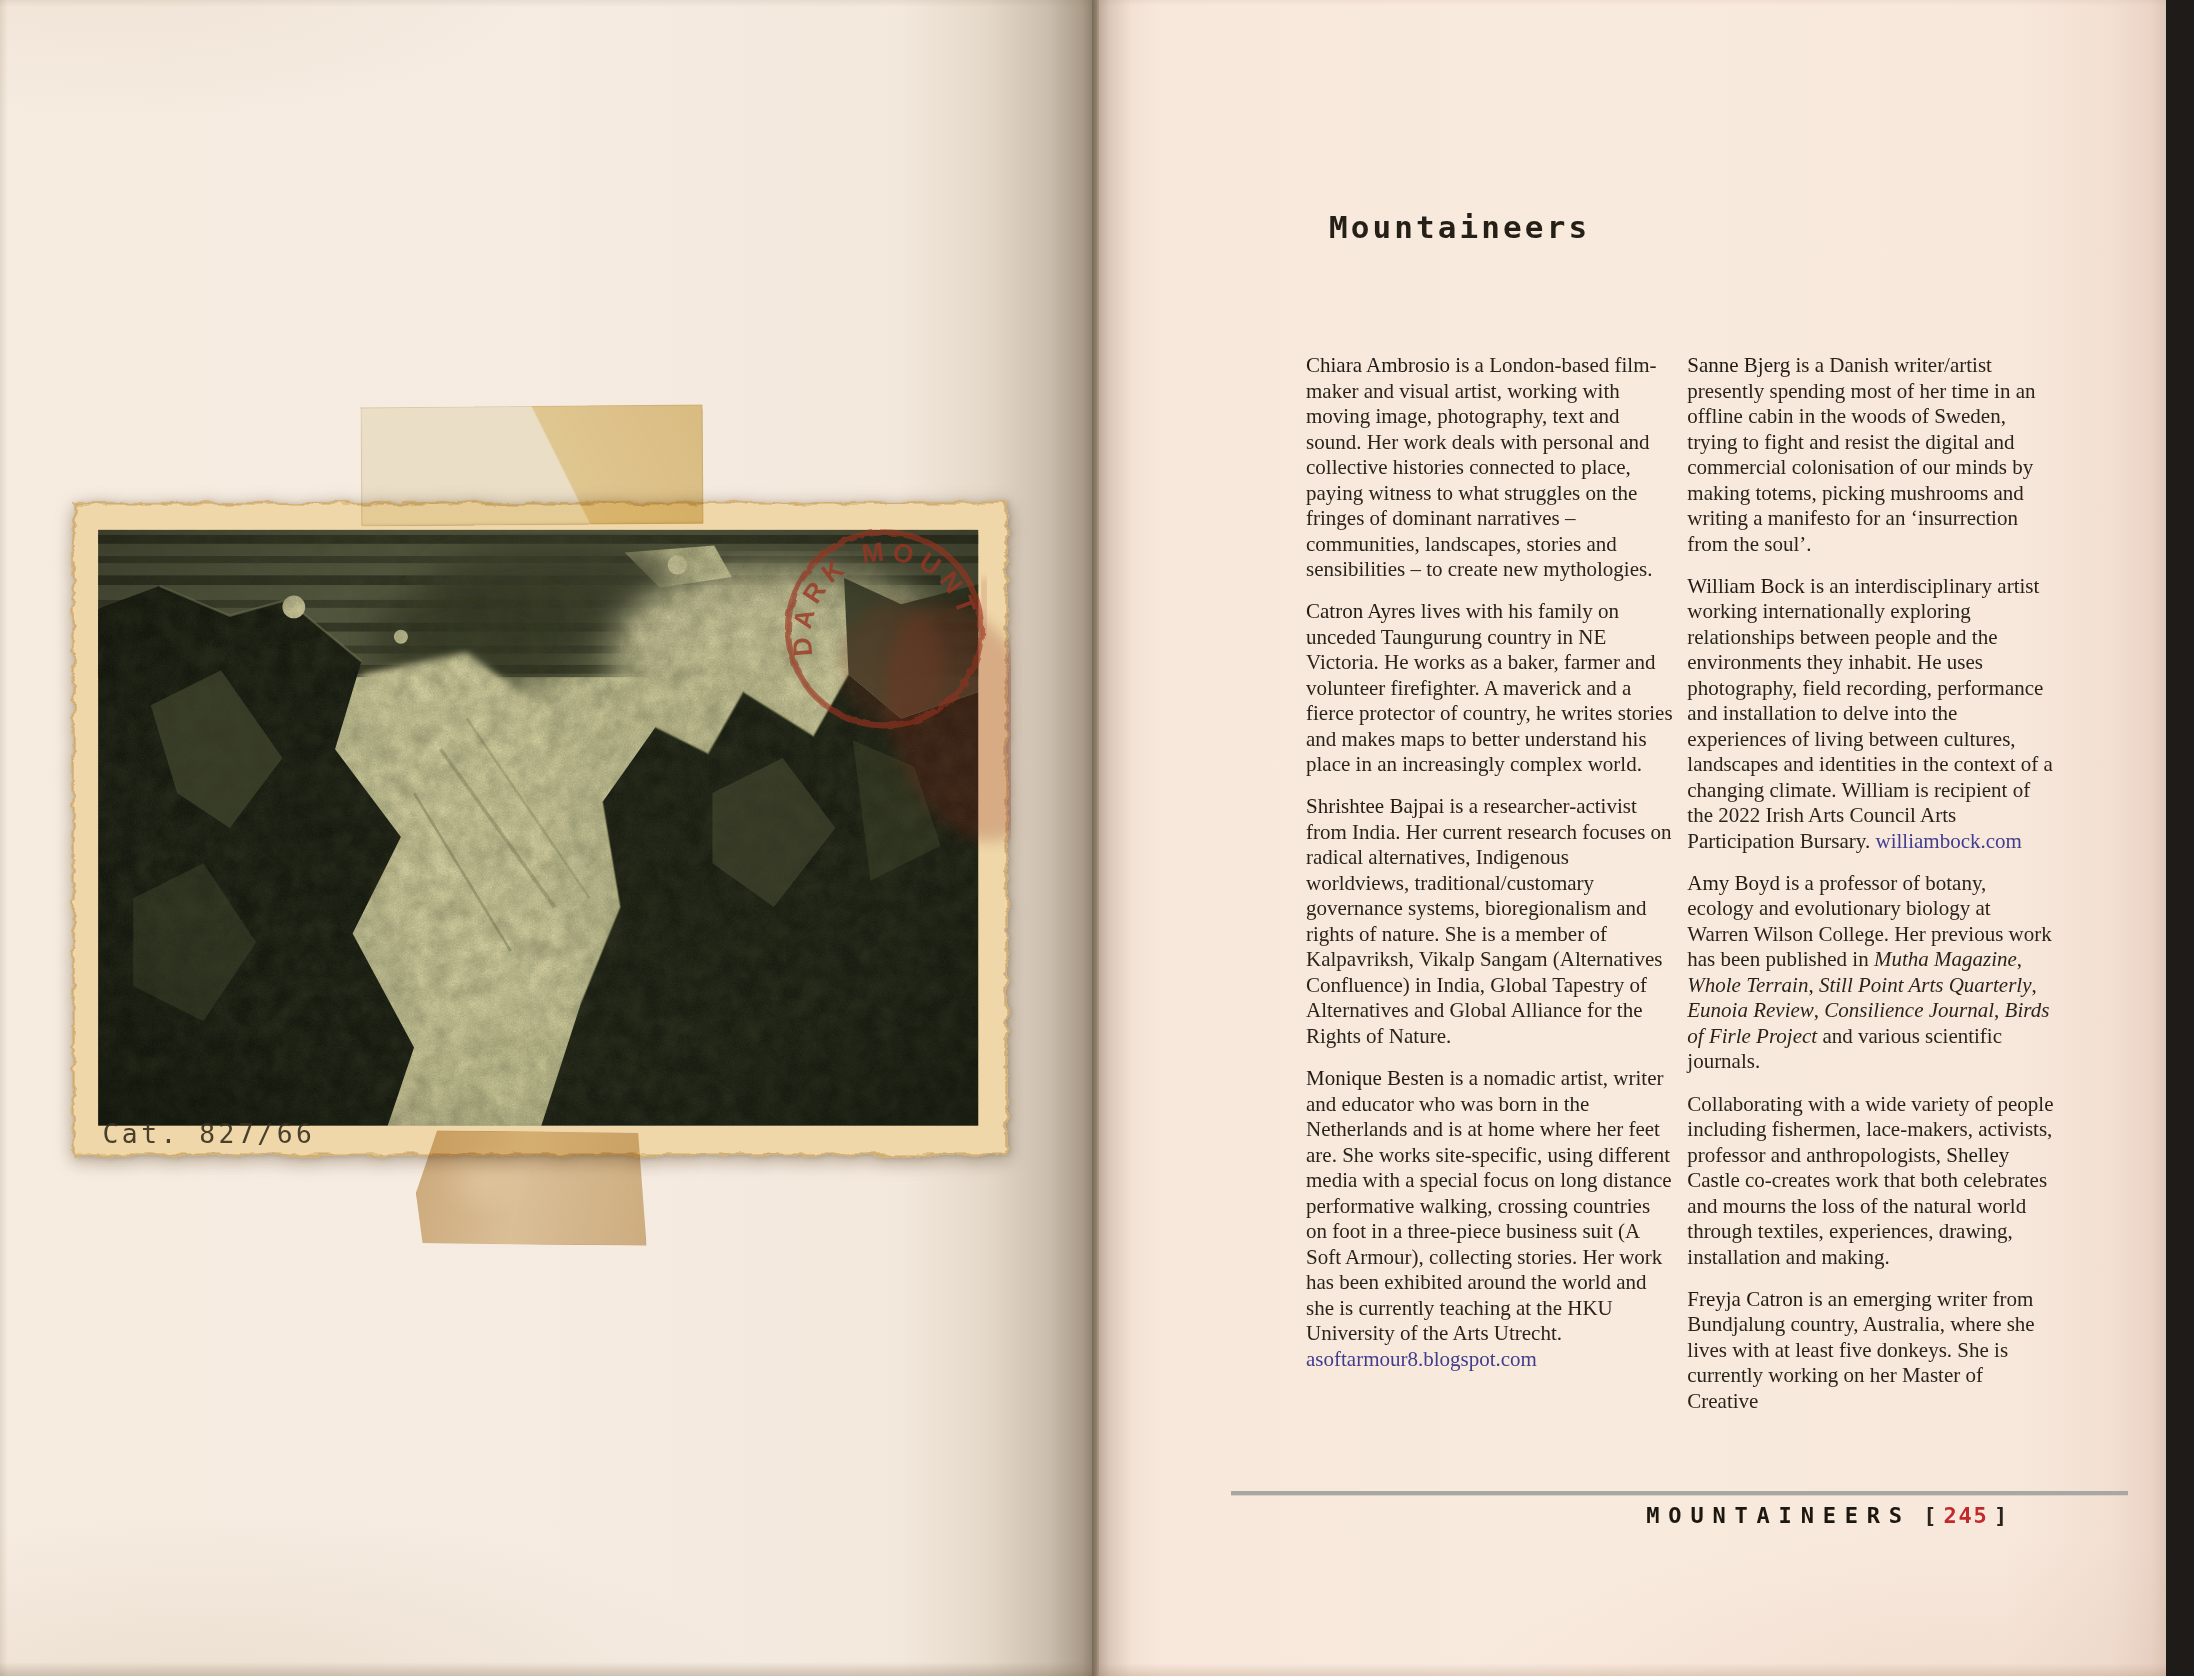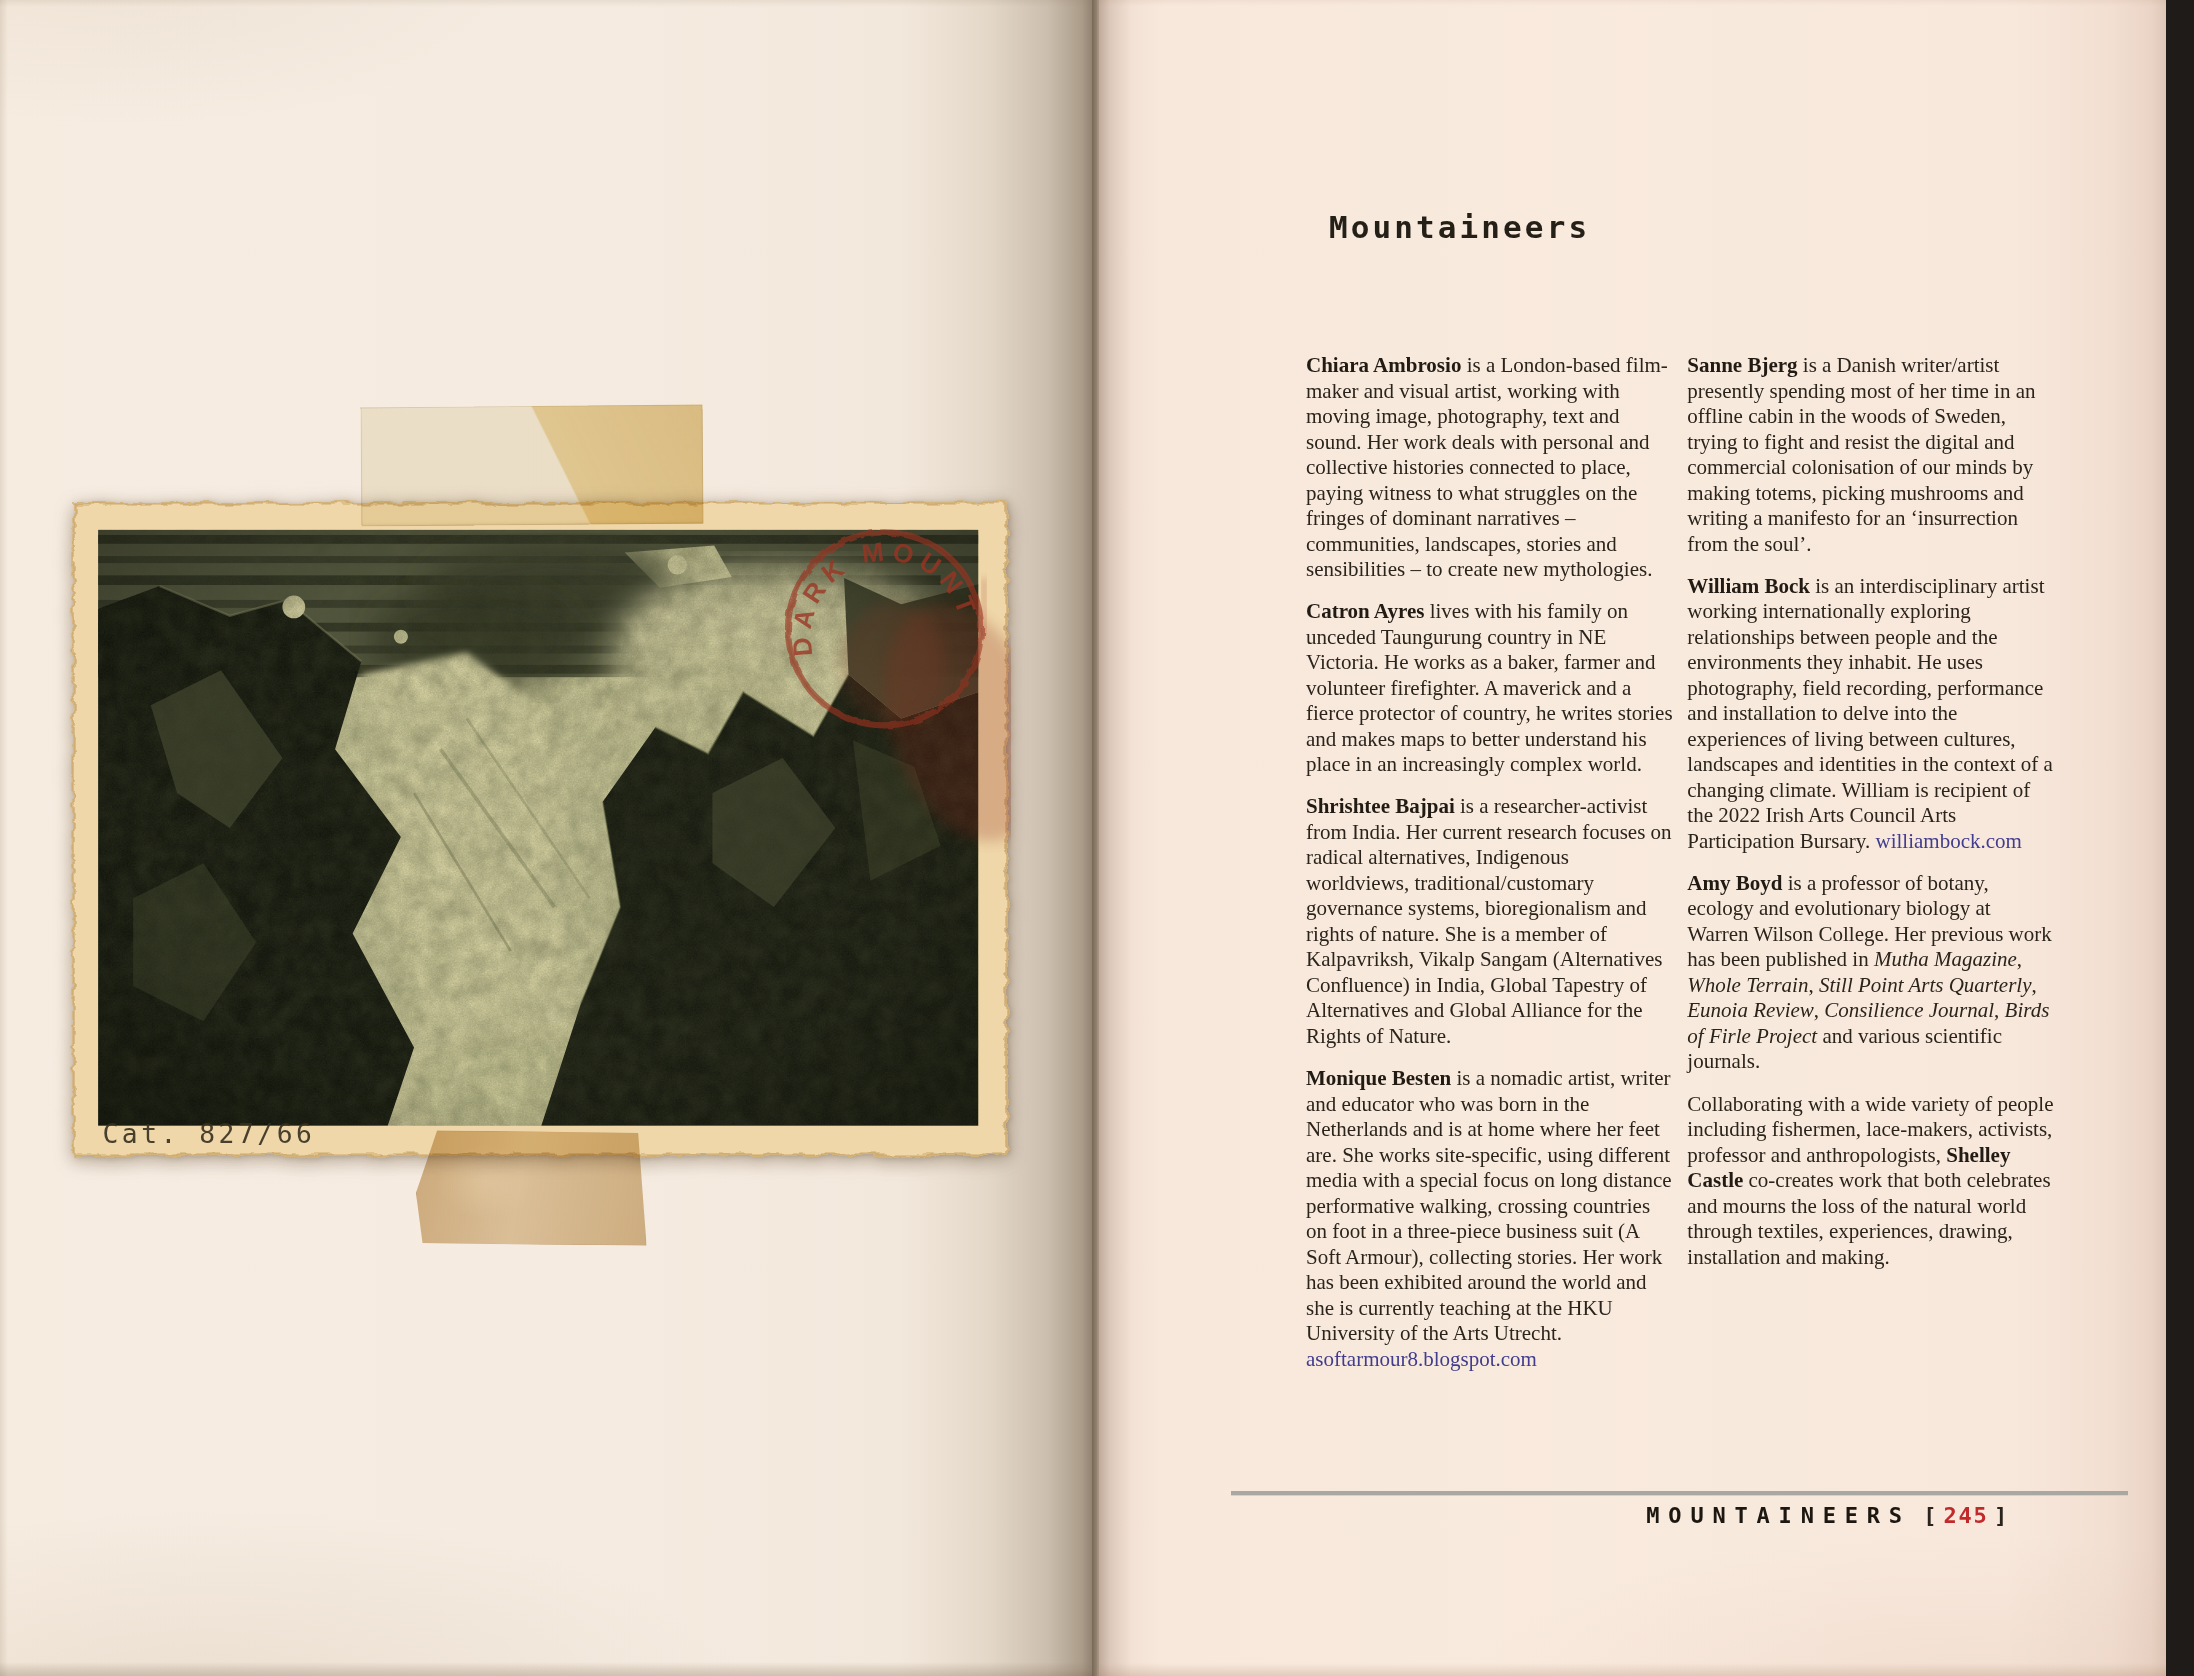--- a/index.html
+++ b/index.html
@@ -46,21 +46,21 @@
       linear-gradient(100deg, rgba(186,140,70,.62), rgba(199,158,88,.5) 45%, rgba(186,143,72,.6));
     box-shadow:inset 0 0 0 0.9px rgba(140,100,45,.2);}
   
   .page-title{position:absolute;left:232px;top:209px;
     font-family:"DejaVu Sans Mono",monospace;font-weight:600;font-size:31px;
     letter-spacing:3.1px;color:#241f17;}
   .columns{position:absolute;left:209px;top:353px;display:flex;gap:12.3px;}
   .col{width:369px;}
   .bio{margin:0 0 16.7px 0;font-size:21px;line-height:25.5px;color:#2b241b;
     text-align:left;}
-  .bio strong{font-weight:bold;color:#211b13;}
+  .bio strong{font-weight:normal;color:#211b13;}
   .bio em{}
   .bio a{color:#403c8e;text-decoration:none;cursor:pointer;}
   .footer-rule{position:absolute;left:134px;top:1491px;width:897px;height:3.5px;
     background:#a8a7a2;border-bottom:0.9px solid #d8d0c4;}
   .footer{position:absolute;right:157px;top:1503px;
     font-family:"DejaVu Sans Mono",monospace;font-weight:bold;font-size:22px;
     color:#1c1710;white-space:nowrap;}
   .footer .sect{letter-spacing:8.8px;}
   .footer .brk{letter-spacing:1.8px;margin-left:12.3px;color:#2a241c;}
   .footer .pg{color:#c1292b;margin:0 5.3px;letter-spacing:1.8px;}
@@ -192,20 +192,21 @@
         <p class="bio"><strong>Chiara Ambrosio</strong><span> is a London-based film-maker and visual artist, working with moving image, photography, text and sound. Her work deals with personal and collective histories connected to place, paying witness to what struggles on the fringes of dominant narratives – communities, landscapes, stories and sensibilities – to create new mythologies.</span></p>
         <p class="bio"><strong>Catron Ayres</strong><span> lives with his family on unceded Taungurung country in NE Victoria. He works as a baker, farmer and volunteer firefighter. A maverick and a fierce protector of country, he writes stories and makes maps to better understand his place in an increasingly complex world.</span></p>
         <p class="bio"><strong>Shrishtee Bajpai</strong><span> is a researcher-activist from India. Her current research focuses on radical alternatives, Indigenous worldviews, traditional/customary governance systems, bioregionalism and rights of nature. She is a member of Kalpavriksh, Vikalp Sangam (Alternatives Confluence) in India, Global Tapestry of Alternatives and Global Alliance for the Rights of Nature.</span></p>
         <p class="bio"><strong>Monique Besten</strong><span> is a nomadic artist, writer and educator who was born in the Netherlands and is at home where her feet are. She works site-specific, using different media with a special focus on long distance performative walking, crossing countries on foot in a three-piece business suit (A Soft Armour), collecting stories. Her work has been exhibited around the world and she is currently teaching at the HKU University of the Arts Utrecht.</span><br><a>asoftarmour8.blogspot.com</a></p>
       </div>
       <div class="col">
         <p class="bio"><strong>Sanne Bjerg</strong><span> is a Danish writer/artist presently spending most of her time in an offline cabin in the woods of Sweden, trying to fight and resist the digital and commercial colonisation of our minds by making totems, picking mushrooms and writing a manifesto for an ‘insurrection from the soul’.</span></p>
         <p class="bio"><strong>William Bock</strong><span> is an interdisciplinary artist working internationally exploring relationships between people and the environments they inhabit. He uses photography, field recording, performance and installation to delve into the experiences of living between cultures, landscapes and identities in the context of a changing climate. William is recipient of the 2022 Irish Arts Council Arts Participation Bursary. </span><a>williambock.com</a></p>
         <p class="bio"><strong>Amy Boyd</strong><span> is a professor of botany, ecology and evolutionary biology at Warren Wilson College. Her previous work has been published in </span><em>Mutha Magazine</em><span>, </span><em>Whole Terrain</em><span>, </span><em>Still Point Arts Quarterly</em><span>, </span><em>Eunoia Review</em><span>, </span><em>Consilience Journal</em><span>, </span><em>Birds of Firle Project</em><span> and various scientific journals.</span></p>
         <p class="bio"><span>Collaborating with a wide variety of people including fishermen, lace-makers, activists, professor and anthropologists, </span><strong>Shelley Castle</strong><span> co-creates work that both celebrates and mourns the loss of the natural world through textiles, experiences, drawing, installation and making.</span></p>
+        <p class="bio"><strong>Freyja Catron</strong><span> is an emerging writer from Bundjalung country, Australia, where she lives with at least five donkeys. She is currently working on her Master of Creative</span></p>
       </div>
     </div>
 
     <div class="footer-rule"></div>
     <div class="footer">
       <span class="sect">MOUNTAINEERS</span><span class="brk">[</span><span class="pg">245</span><span class="brk" style="margin-left:0">]</span>
     </div>
   </div>
 
   <div class="crease"></div>

